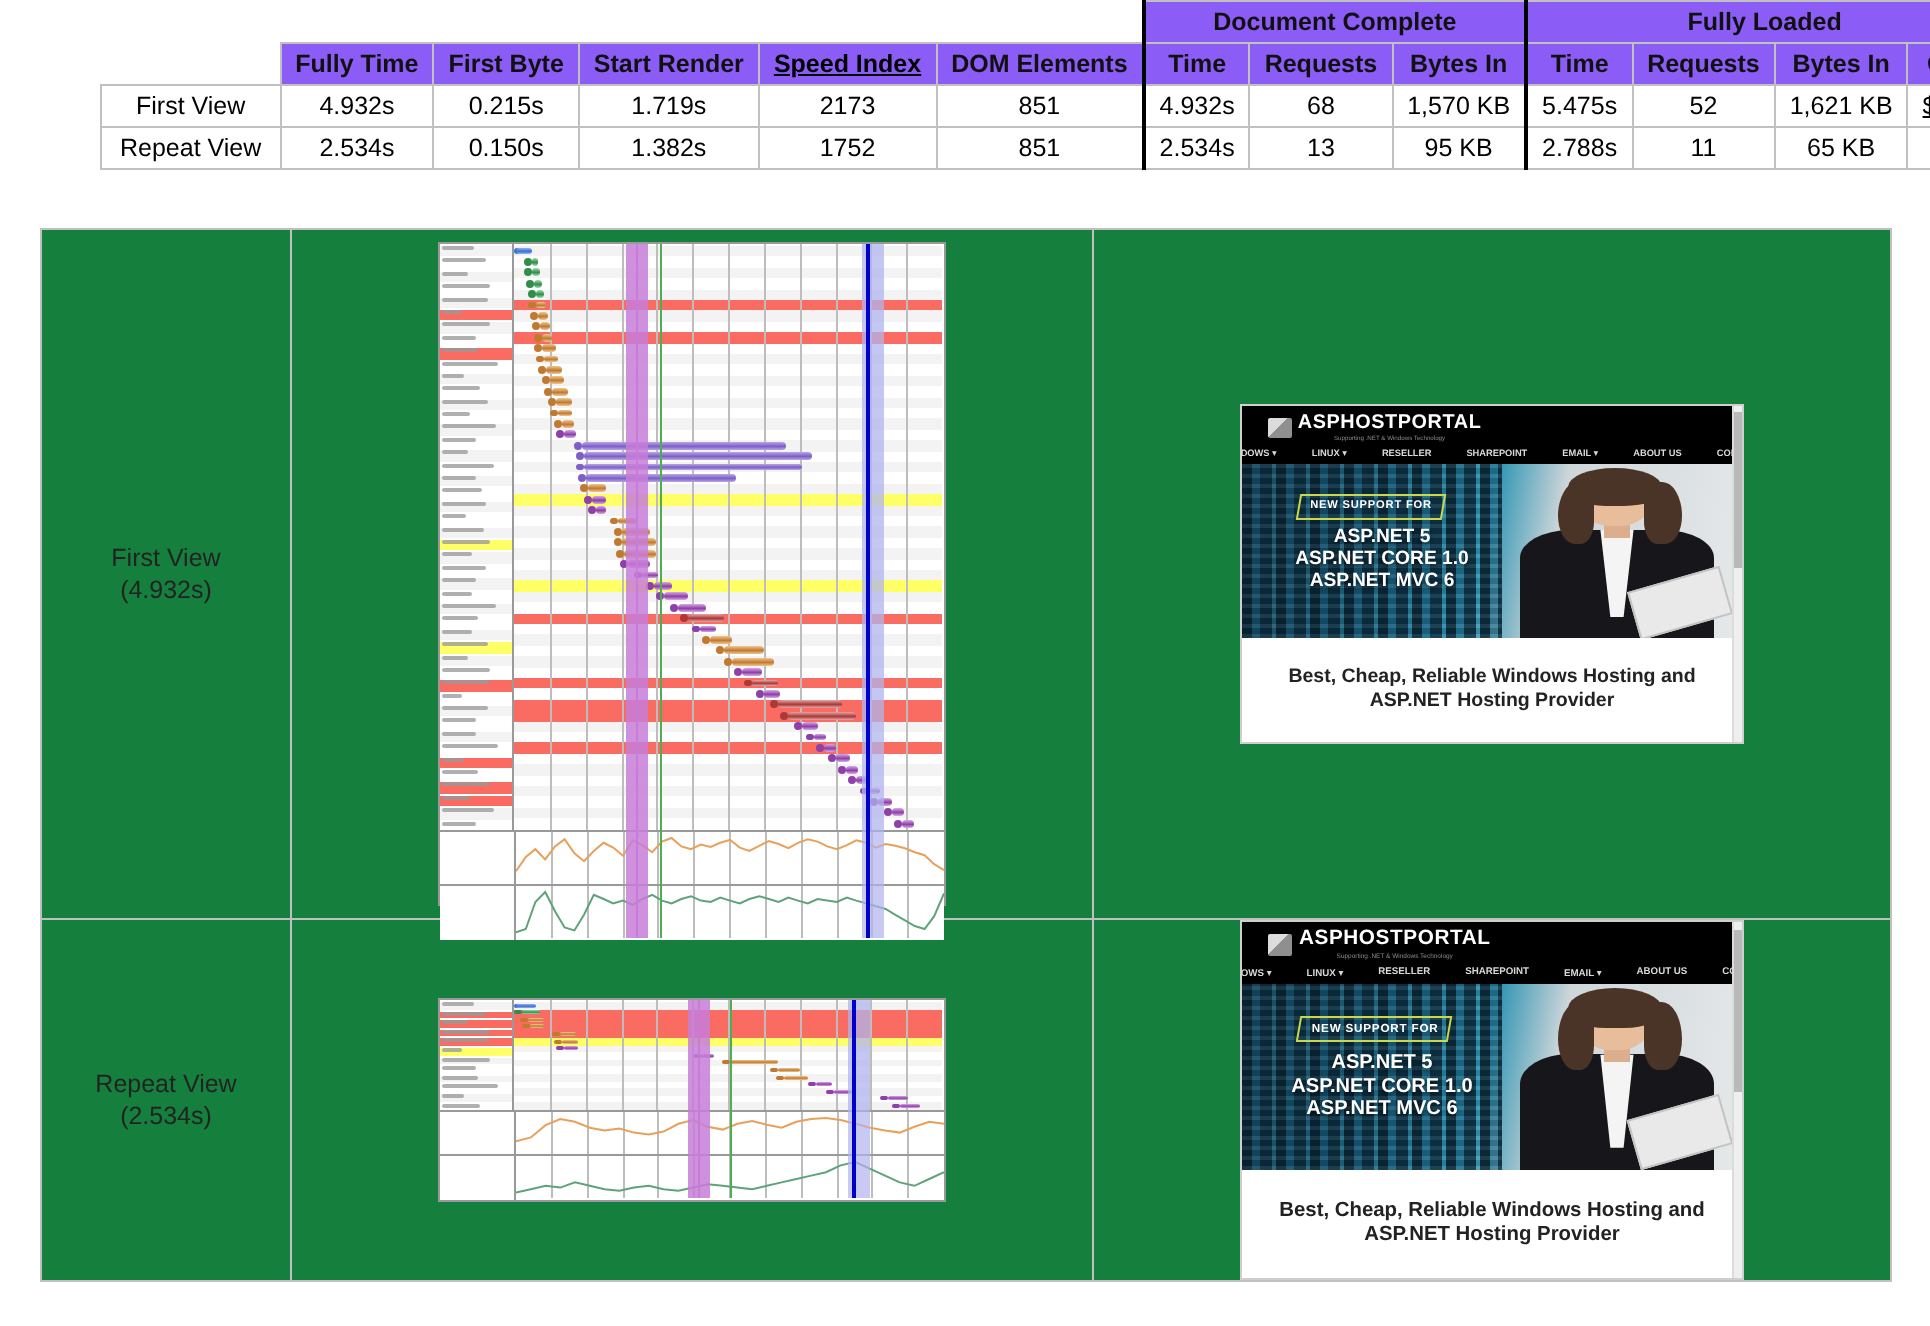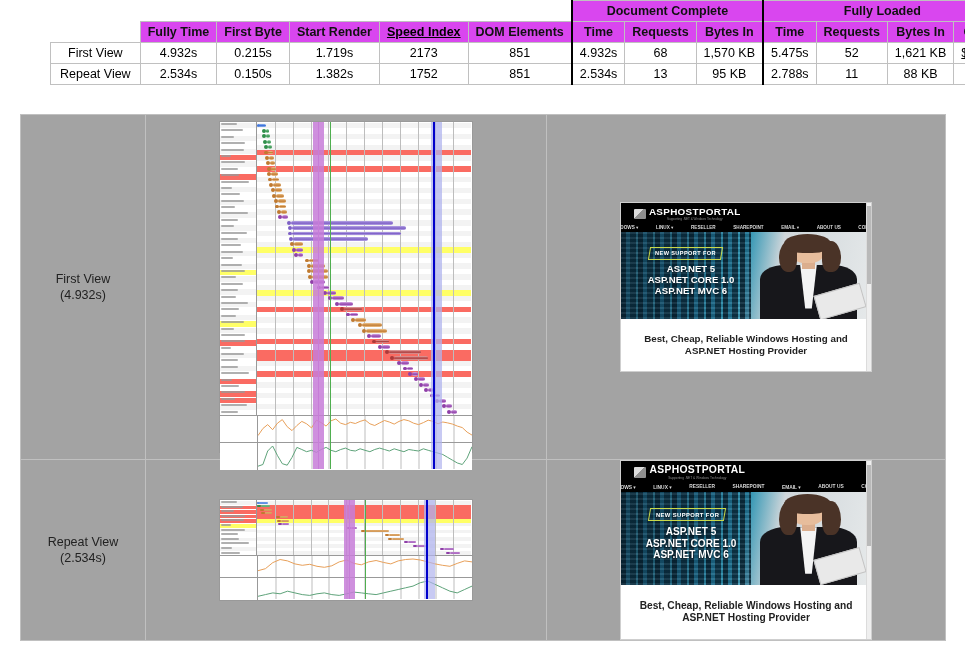--- a/index.html
+++ b/index.html
@@ -15,40 +15,40 @@
   table.summary{border-collapse:collapse;font-size:12.5px;}
   table.summary td,table.summary th{
     border:1px solid #c0c0c0;
     padding:3px 7px;
     text-align:center;
     font-weight:normal;
     white-space:nowrap;
     height:19px;
     box-sizing:border-box;
   }
-  table.summary th{background:#d946ef;color:#111;font-weight:bold;}
+  table.summary th{background:#8b5cf6;color:#111;font-weight:bold;}
   table.summary td.rowlab{background:#ffffff;text-align:center;padding:3px 9px;}
   .blank-corner{border:none !important;background:transparent !important;}
   .grp{background:#e0e0e0;font-weight:bold;}
   .thick-l{border-left:2px solid #000 !important;}
   .thick-r{border-right:2px solid #000 !important;}
   a.lnk{color:#000;text-decoration:underline;}
   .cost-cell a{color:#000;text-decoration:underline;letter-spacing:-0.5px;}
 
   
   .wf-wrap{position:absolute;left:20px;top:114px;}
   table.wf{border-collapse:collapse;}
   table.wf th{
     background:#e0e0e0;border:1px solid #c0c0c0;
     font-size:13px;font-weight:normal;color:#111;height:30px;
     text-align:center;
   }
   table.wf td{
     border:1px solid #c0c0c0;vertical-align:middle;text-align:center;
-    background:#a3a3a3;
+    background:#15803d;
   }
   .viewlabel{width:122px;font-size:12.5px;line-height:16px;color:#222;}
   .wfcell{width:400px;padding:6px 0;}
   .sscell{width:398px;padding:0;}
   .corner-blank{border:none;background:transparent;}
 
   
   .waterfall{position:relative;background:#fff;border:1px solid #999;margin:0 auto;}
   .wf-labels{position:absolute;left:0;top:0;bottom:0;width:36px;background:#fff;
              border-right:1px solid #999;overflow:hidden;}
@@ -165,21 +165,21 @@
       <td>2.534s</td>
       <td>0.150s</td>
       <td>1.382s</td>
       <td>1752</td>
       <td>851</td>
       <td class="thick-l">2.534s</td>
       <td>13</td>
       <td class="thick-r">95 KB</td>
       <td>2.788s</td>
       <td>11</td>
-      <td>88 KB</td>
+      <td>65 KB</td>
       <td class="thick-r"></td>
     </tr>
   </tbody>
     </table>
 </div>
 
 <div class="wf-wrap">
   <table class="wf">
     <tbody>
 

